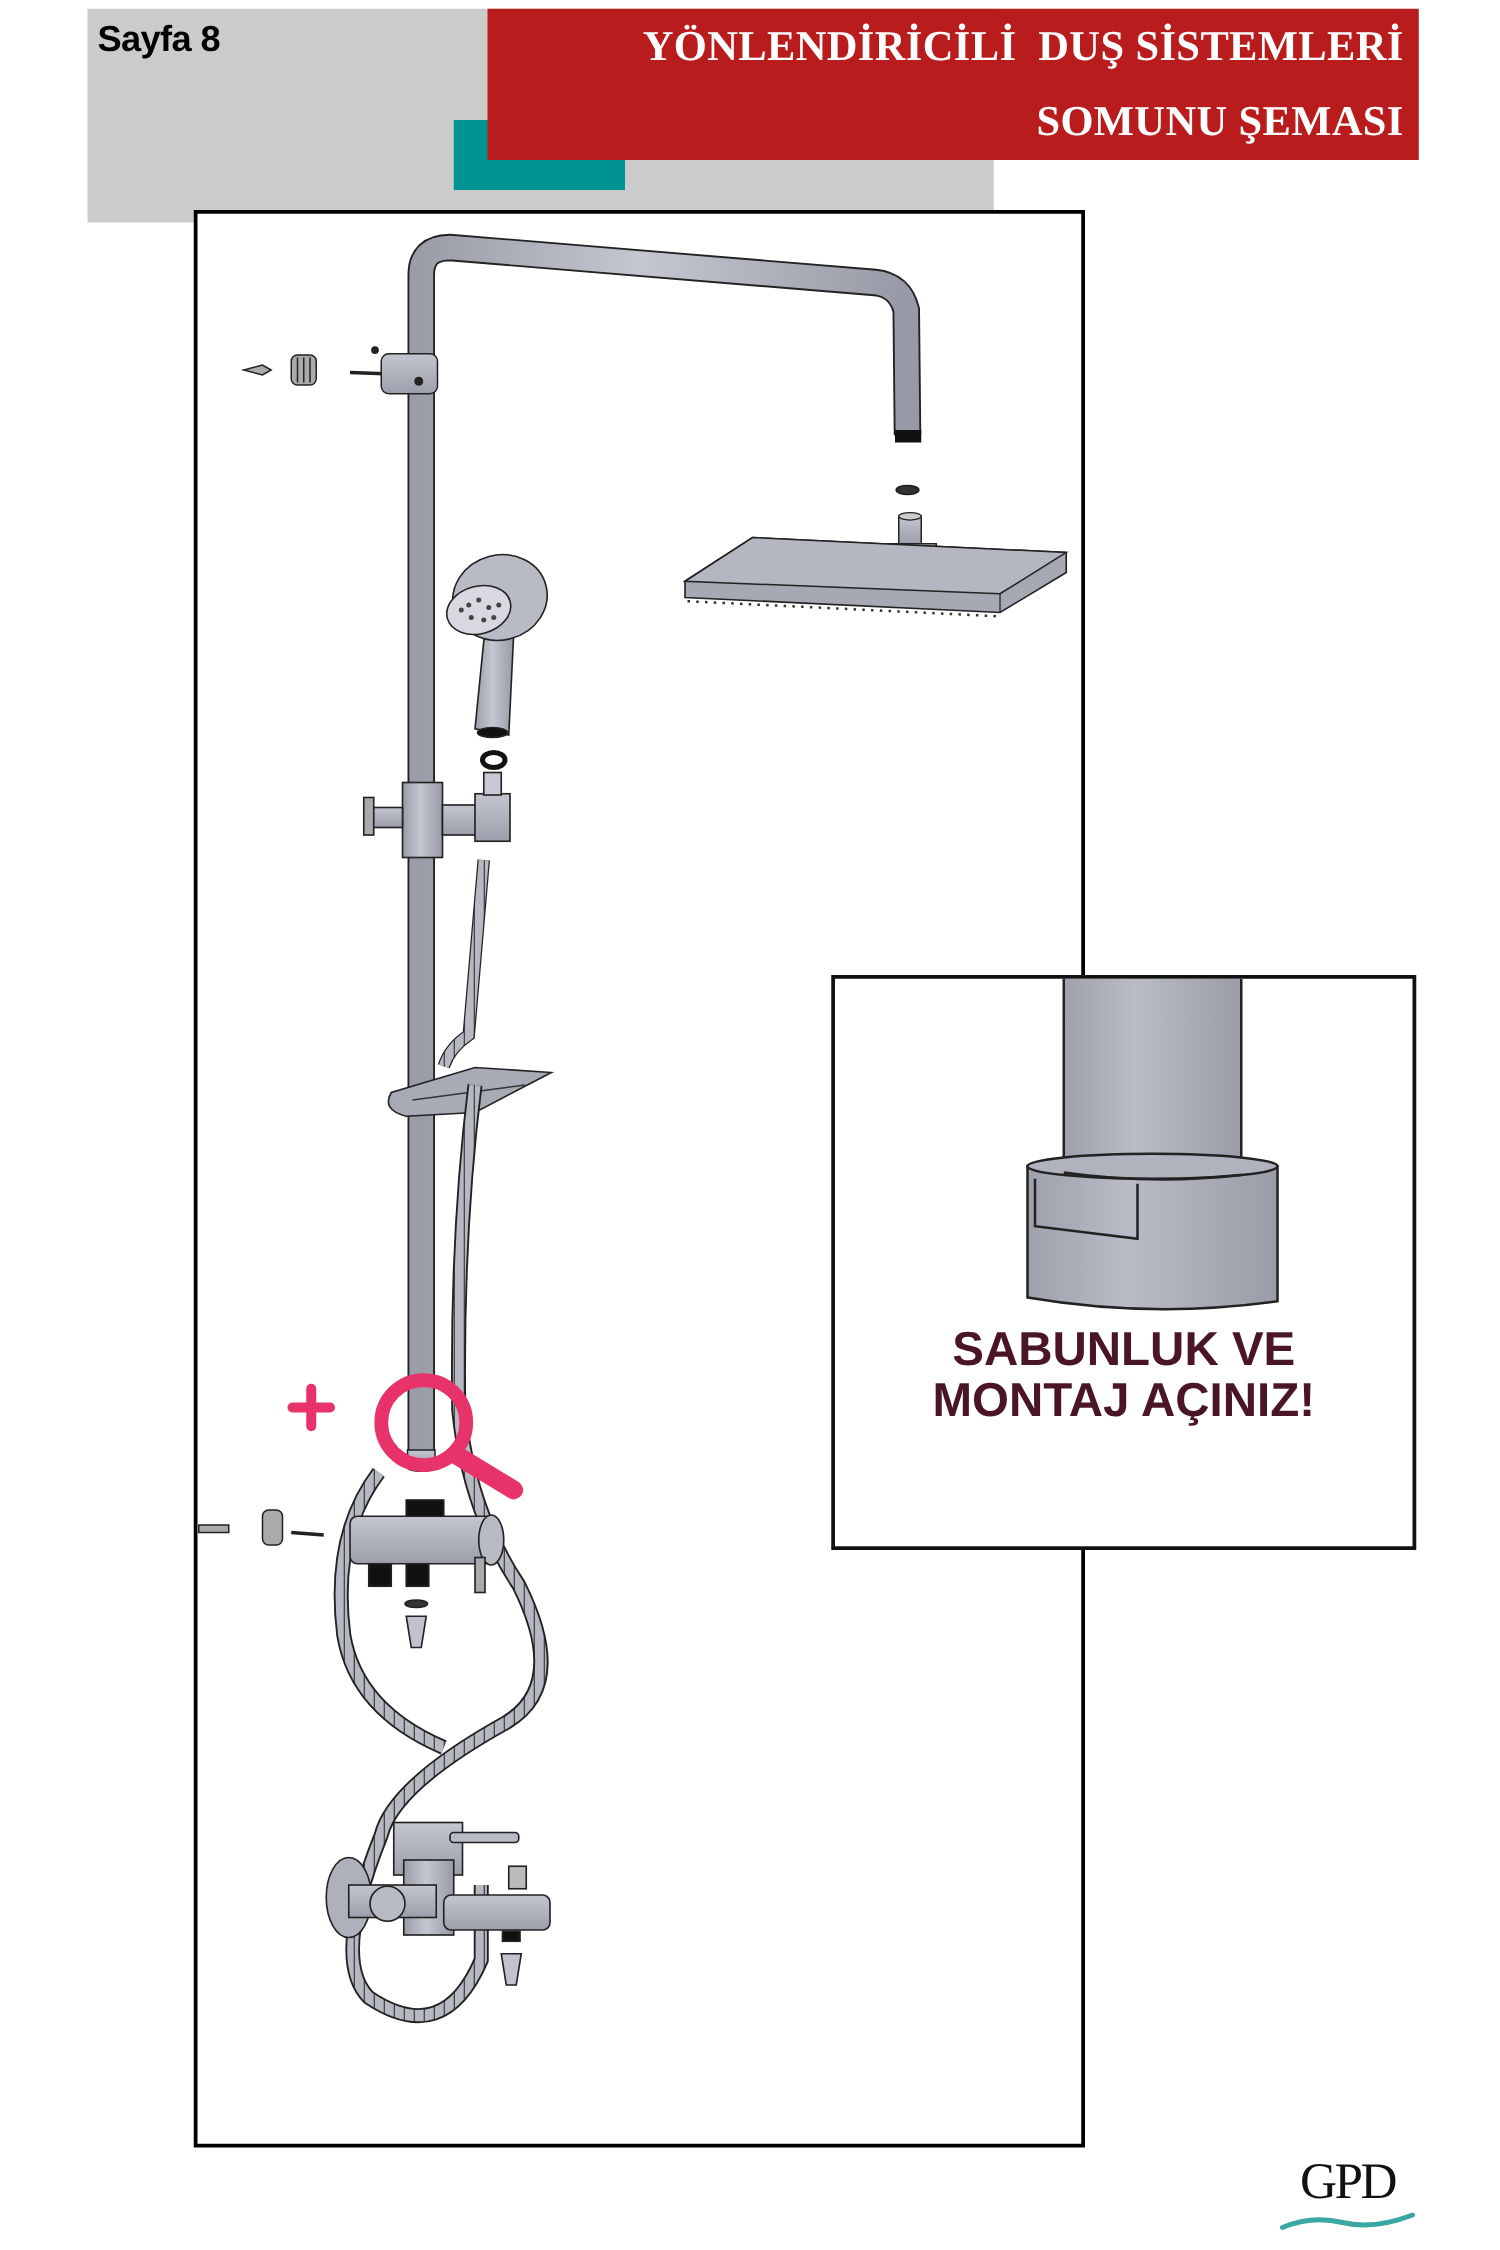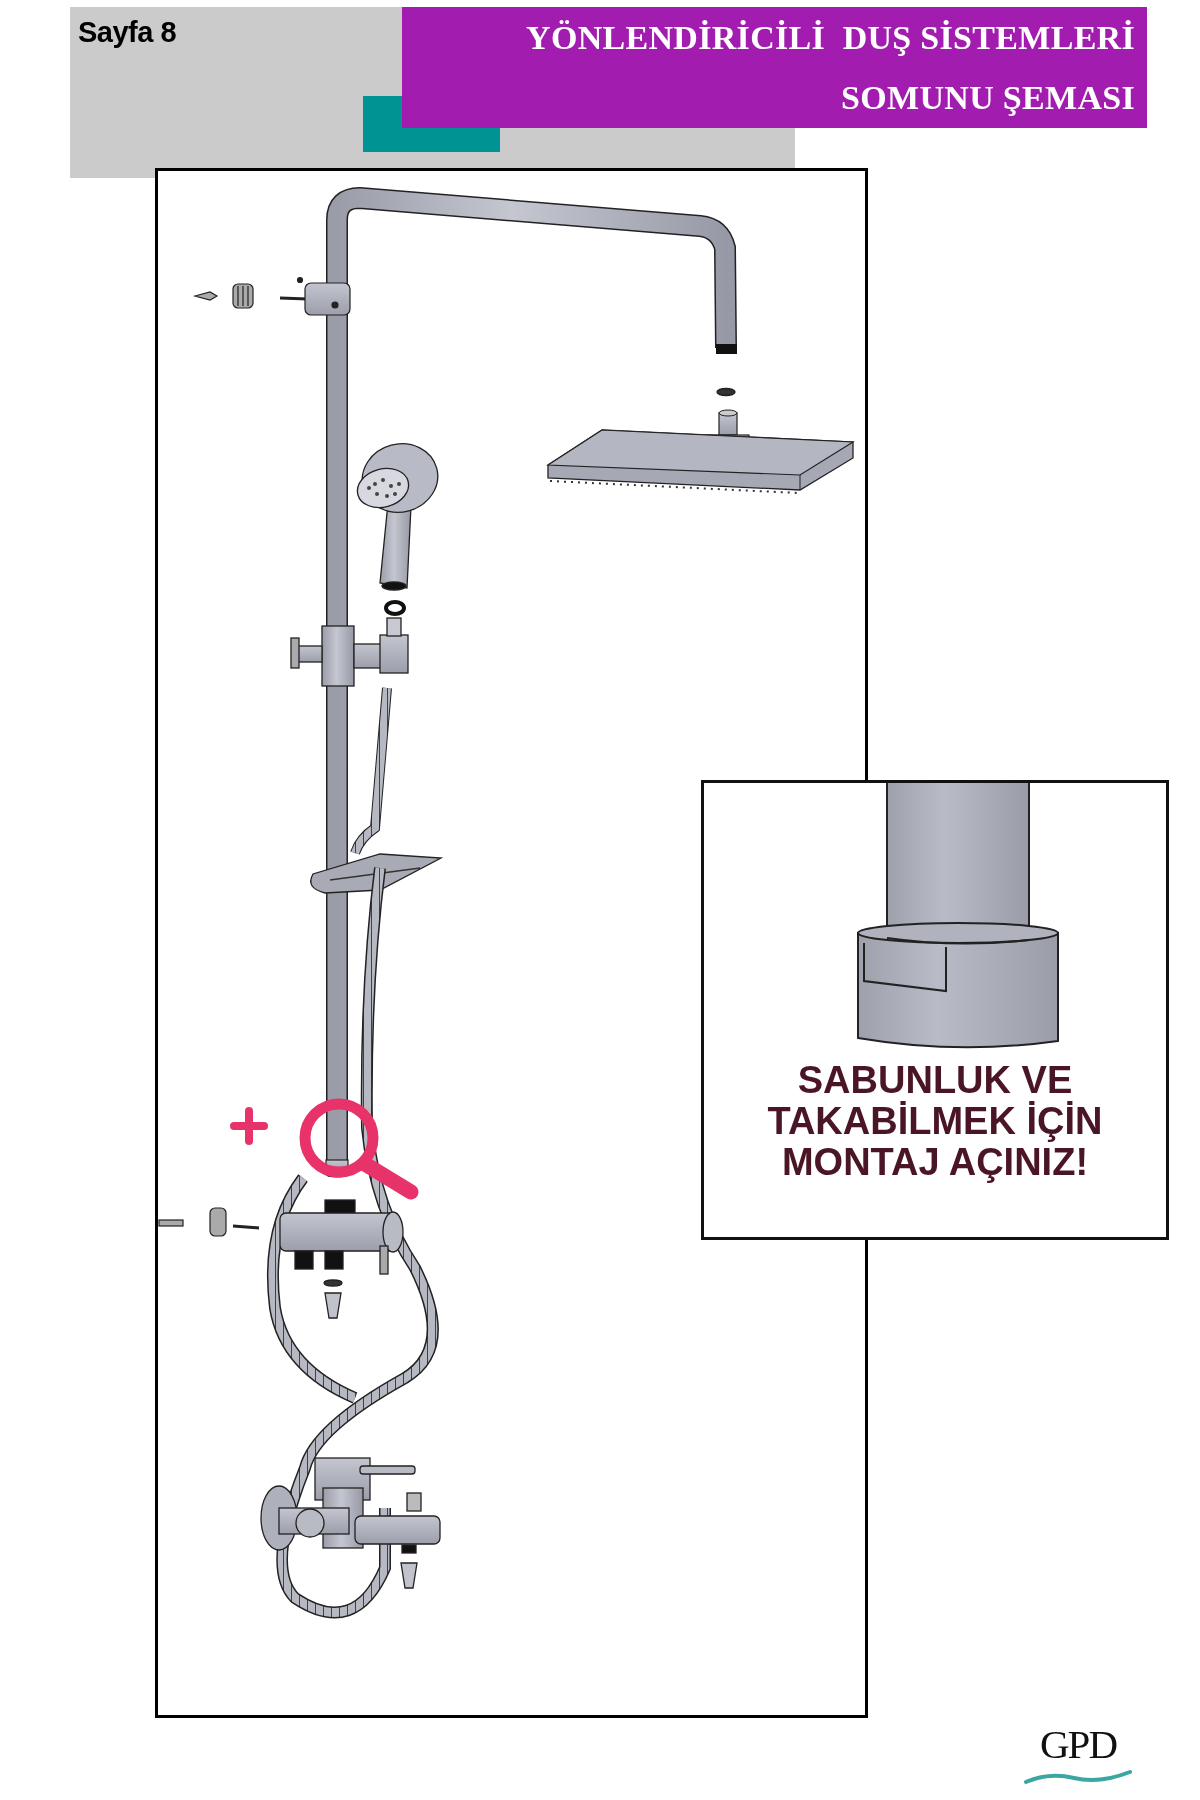--- a/index.html
+++ b/index.html
@@ -1,25 +1,25 @@
 <!DOCTYPE html>
 <html><head>
 <meta charset="utf-8">
 <style>
   html, body { margin:0; padding:0; background:#ffffff; }
   body { width:1200px; height:1800px; position:relative; overflow:hidden; font-family:"Liberation Sans", sans-serif; }
   .hdr-gray { position:absolute; left:70px; top:7px; width:725px; height:171px; background:#cbcbcb; }
   .page-label { position:absolute; left:78px; top:16px; font-family:"Liberation Sans", sans-serif; font-weight:bold; font-size:29px; color:#000000; letter-spacing:-0.5px; }
   .teal { position:absolute; left:363px; top:96px; width:137px; height:56px; background:#009393; }
-  .hdr-dark { position:absolute; left:390px; top:7px; width:745px; height:121px; background:#a21caf;margin-left:12px; }
+  .hdr-dark { position:absolute; left:390px; top:7px; width:745px; height:121px; background:#b91c1c; }
   .title1 { position:absolute; right:12px; top:12px; color:#fff; font-family:"Liberation Serif", serif; font-weight:bold; font-size:34px; letter-spacing:0.3px; white-space:pre; }
   .title2 { position:absolute; right:12px; top:72px; color:#fff; font-family:"Liberation Serif", serif; font-weight:bold; font-size:34px; letter-spacing:0.3px; }
   .frame { position:absolute; left:155px; top:168px; width:713px; height:1550px; border:3px solid #000; box-sizing:border-box; background:#fff; }
   .diagram { position:absolute; left:155px; top:168px; width:713px; height:1550px; }
-  .callout { position:absolute; left:701px; top:780px; width:468px; height:460px; border:3px solid #111; box-sizing:border-box; background:#fff; overflow:hidden; }
+  .callout { position:absolute; left:665px; top:780px; width:468px; height:460px; border:3px solid #111; box-sizing:border-box; background:#fff; overflow:hidden; }
   .callout-text { position:absolute; left:0; right:0; top:277px; text-align:center; color:#4a1524; font-family:"Liberation Sans", sans-serif; font-weight:bold; font-size:38px; line-height:41px; }
   .callout-text div { white-space:nowrap; }
   .logo { position:absolute; left:1018px; top:1716px; width:120px; height:72px; }
   .logo-text { position:absolute; left:0; top:0; width:120px; text-align:center; font-family:"Liberation Serif", serif; font-size:41px; color:#111; letter-spacing:-2px; line-height:56px; }
   .logo-wave { position:absolute; left:6px; top:52px; }
 </style>
 </head>
 <body>
 
 <div class="hdr-gray"></div>
@@ -172,21 +172,20 @@
       </linearGradient>
     </defs>
     <rect x="183" y="-5" width="142" height="165" fill="url(#cg)" stroke="#222" stroke-width="2"></rect>
     <path d="M154 150 L154 255 Q254 272 354 258 L354 150 Z" fill="url(#cg)" stroke="#222" stroke-width="2"></path>
     <ellipse cx="254" cy="150" rx="100" ry="10" fill="#b0b2bd" stroke="#222" stroke-width="2"></ellipse>
     <path d="M183 155 Q254 165 325 157" fill="none" stroke="#222" stroke-width="2"></path>
     <path d="M160 160 L160 198 L242 208 L242 164" fill="none" stroke="#222" stroke-width="2"></path>
   </svg>
   <div class="callout-text">
     <div>SABUNLUK VE</div>
-    <div>TAKABİLMEK İÇİN</div>
     <div>MONTAJ AÇINIZ!</div>
   </div>
 </div>
 
 <div class="logo">
   <div class="logo-text">GPD</div>
   <svg class="logo-wave" width="110" height="18" viewBox="0 0 110 18">
     <path d="M2 14 Q25 4 50 10 Q75 16 106 4" fill="none" stroke="#3aa7a3" stroke-width="4" stroke-linecap="round"></path>
   </svg>
 </div>

